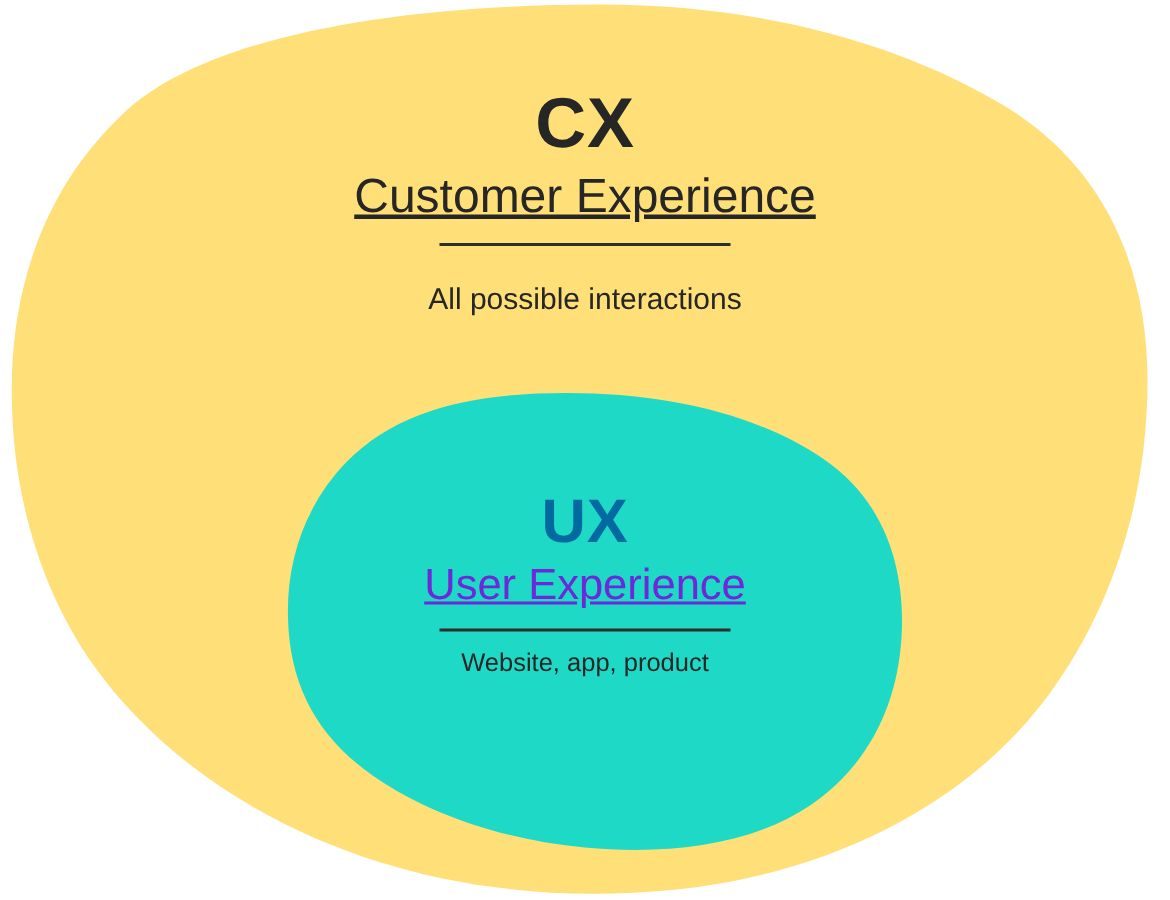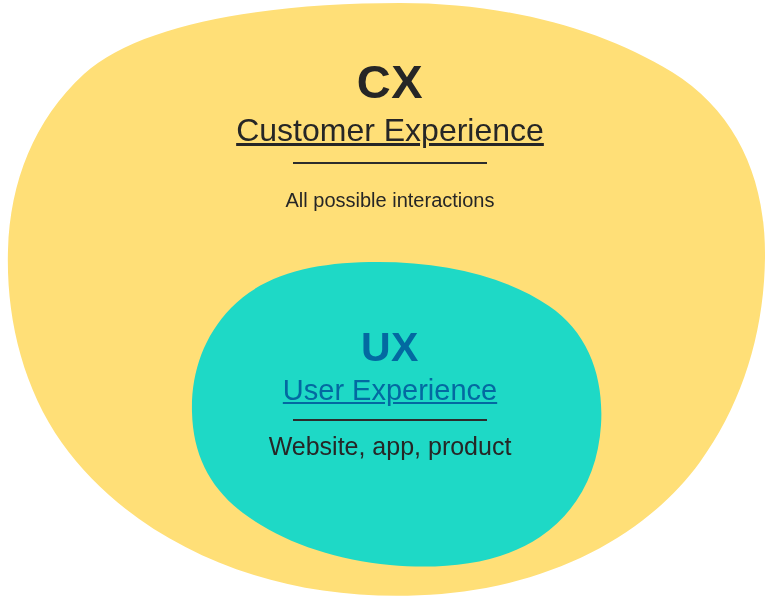--- a/index.html
+++ b/index.html
@@ -68,21 +68,21 @@
   }
   #cx-divider { width: 194px; }
   #ux-divider { width: 194px; }
 
   .caption {
     font-weight: normal;
     line-height: 1.1;
     color: #262626;
   }
   #cx-caption { font-size: 20px; margin-top: 25px; }
-  #ux-caption { font-size: 25px; margin-top: 12px; }
+  #ux-caption { font-size: 17px; margin-top: 12px; }
 </style>
 </head>
 <body>
 
 <div id="canvas" style="background: rgb(255, 255, 255); border-radius: 25px;">
 
   <svg id="blob-svg" viewBox="0 0 780 600" xmlns="http://www.w3.org/2000/svg" aria-hidden="true">
     <path id="outer-blob" d="M 400 3
              C 505 3, 600 28, 672 72
              C 736 112, 766 178, 765 258
@@ -108,20 +108,20 @@
     <div class="acronym" id="cx-acronym" style="color: rgb(38, 38, 38);">CX</div>
     <div class="fullname" id="cx-fullname" style="color: rgb(38, 38, 38);">Customer Experience</div>
     <div class="divider-wrap" id="cx-divider-wrap">
       <div class="divider" id="cx-divider" style="background: rgb(44, 44, 44);"></div>
     </div>
     <div class="caption" id="cx-caption" style="color: rgb(38, 38, 38);">All possible interactions</div>
   </div>
 
   <div class="label-group" id="ux-group">
     <div class="acronym" id="ux-acronym" style="color: #0369a1;">UX</div>
-    <div class="fullname" id="ux-fullname" style="color: #0369a1;">User Experience</div>
+    <div class="fullname" id="ux-fullname" style="color: #6d28d9;">User Experience</div>
     <div class="divider-wrap" id="ux-divider-wrap">
       <div class="divider" id="ux-divider" style="background: rgb(44, 44, 44);"></div>
     </div>
     <div class="caption" id="ux-caption" style="color: rgb(38, 38, 38);">Website, app, product</div>
   </div>
 
 </div>
 
 </body></html>

